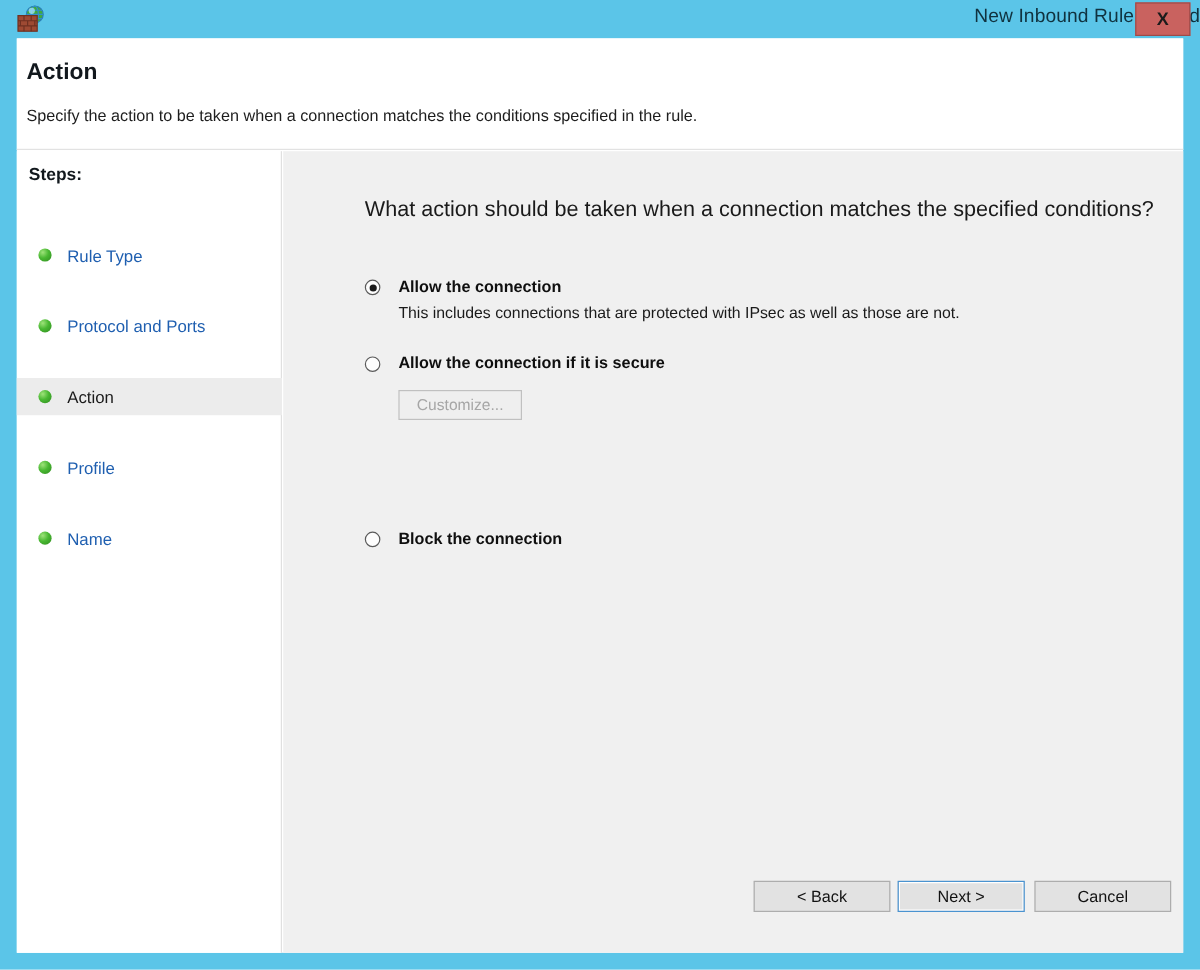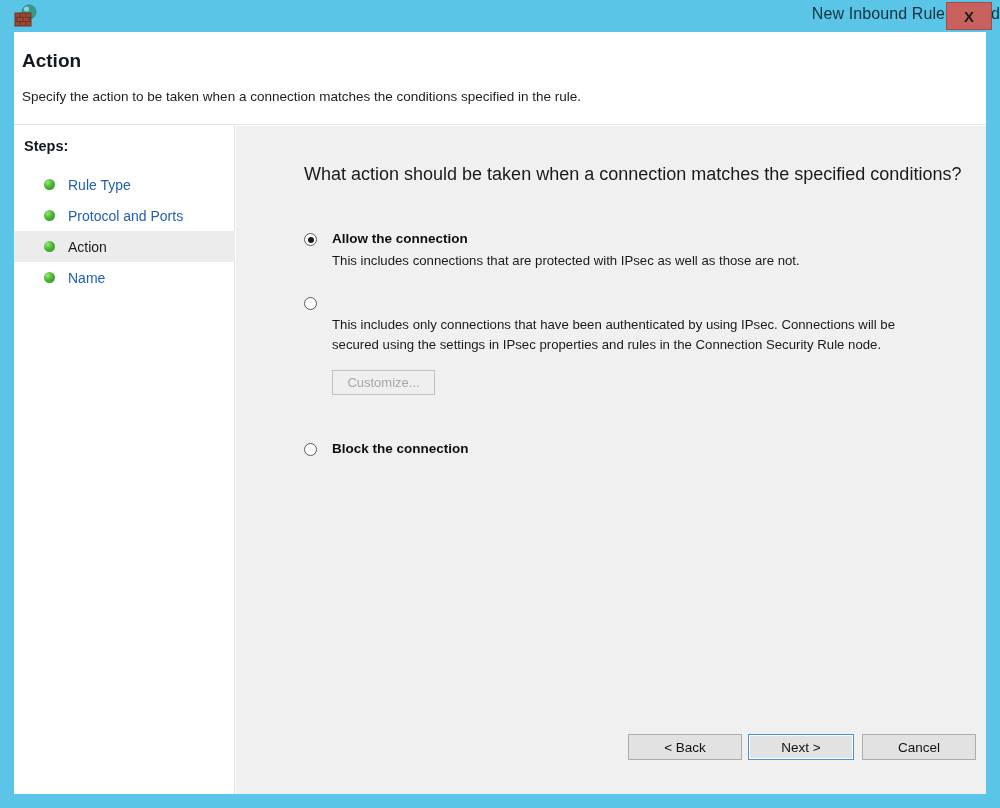--- a/index.html
+++ b/index.html
@@ -135,23 +135,24 @@
     position: absolute;
     left: 0;
     top: 43px;
     width: 221px;
   }
   .step {
     position: relative;
     height: 31px;
     display: flex;
     align-items: center;
-    padding-left: 16px;
+    padding-left: 4px;
     box-sizing: border-box;
     cursor: pointer;
+    margin-top: 28px;
   }
   .step.current {
     background: #ececec;
   }
   .step-bullet {
     width: 11px;
     height: 11px;
     border-radius: 50%;
     background: radial-gradient(circle at 33% 30%, #9ee37a 0%, #49b832 45%, #2e8a1e 100%);
     flex: 0 0 auto;
@@ -337,20 +338,24 @@
           <div class="step">
             <span class="step-bullet"></span>
             <span class="step-label">Protocol and Ports</span>
           </div>
 
           <div class="step current">
             <span class="step-bullet"></span>
             <span class="step-label">Action</span>
           </div>
 
+          <div class="step">
+            <span class="step-bullet"></span>
+            <span class="step-label">Profile</span>
+          </div>
 
           <div class="step">
             <span class="step-bullet"></span>
             <span class="step-label">Name</span>
           </div>
 
         </div>
       </div>
 
       <div class="content">
@@ -361,22 +366,22 @@
           <div class="opt-head">
             <span class="radio checked"></span>
             <span class="opt-title">Allow the connection</span>
           </div>
           <div class="opt-desc">This includes connections that are protected with IPsec as well as those are not.</div>
         </div>
 
         <div class="option opt2">
           <div class="opt-head">
             <span class="radio"></span>
-          </div>
-          <div class="opt-desc">This includes only connections that have been authenticated by using IPsec.  Connections will be secured using the settings in IPsec properties and rules in the Connection Security Rule node.</div>
+            <span class="opt-title">Allow the connection if it is secure</span>
+          </div>
           <div class="customize-button">Customize...</div>
         </div>
 
         <div class="option opt3">
           <div class="opt-head">
             <span class="radio"></span>
             <span class="opt-title">Block the connection</span>
           </div>
         </div>
 

